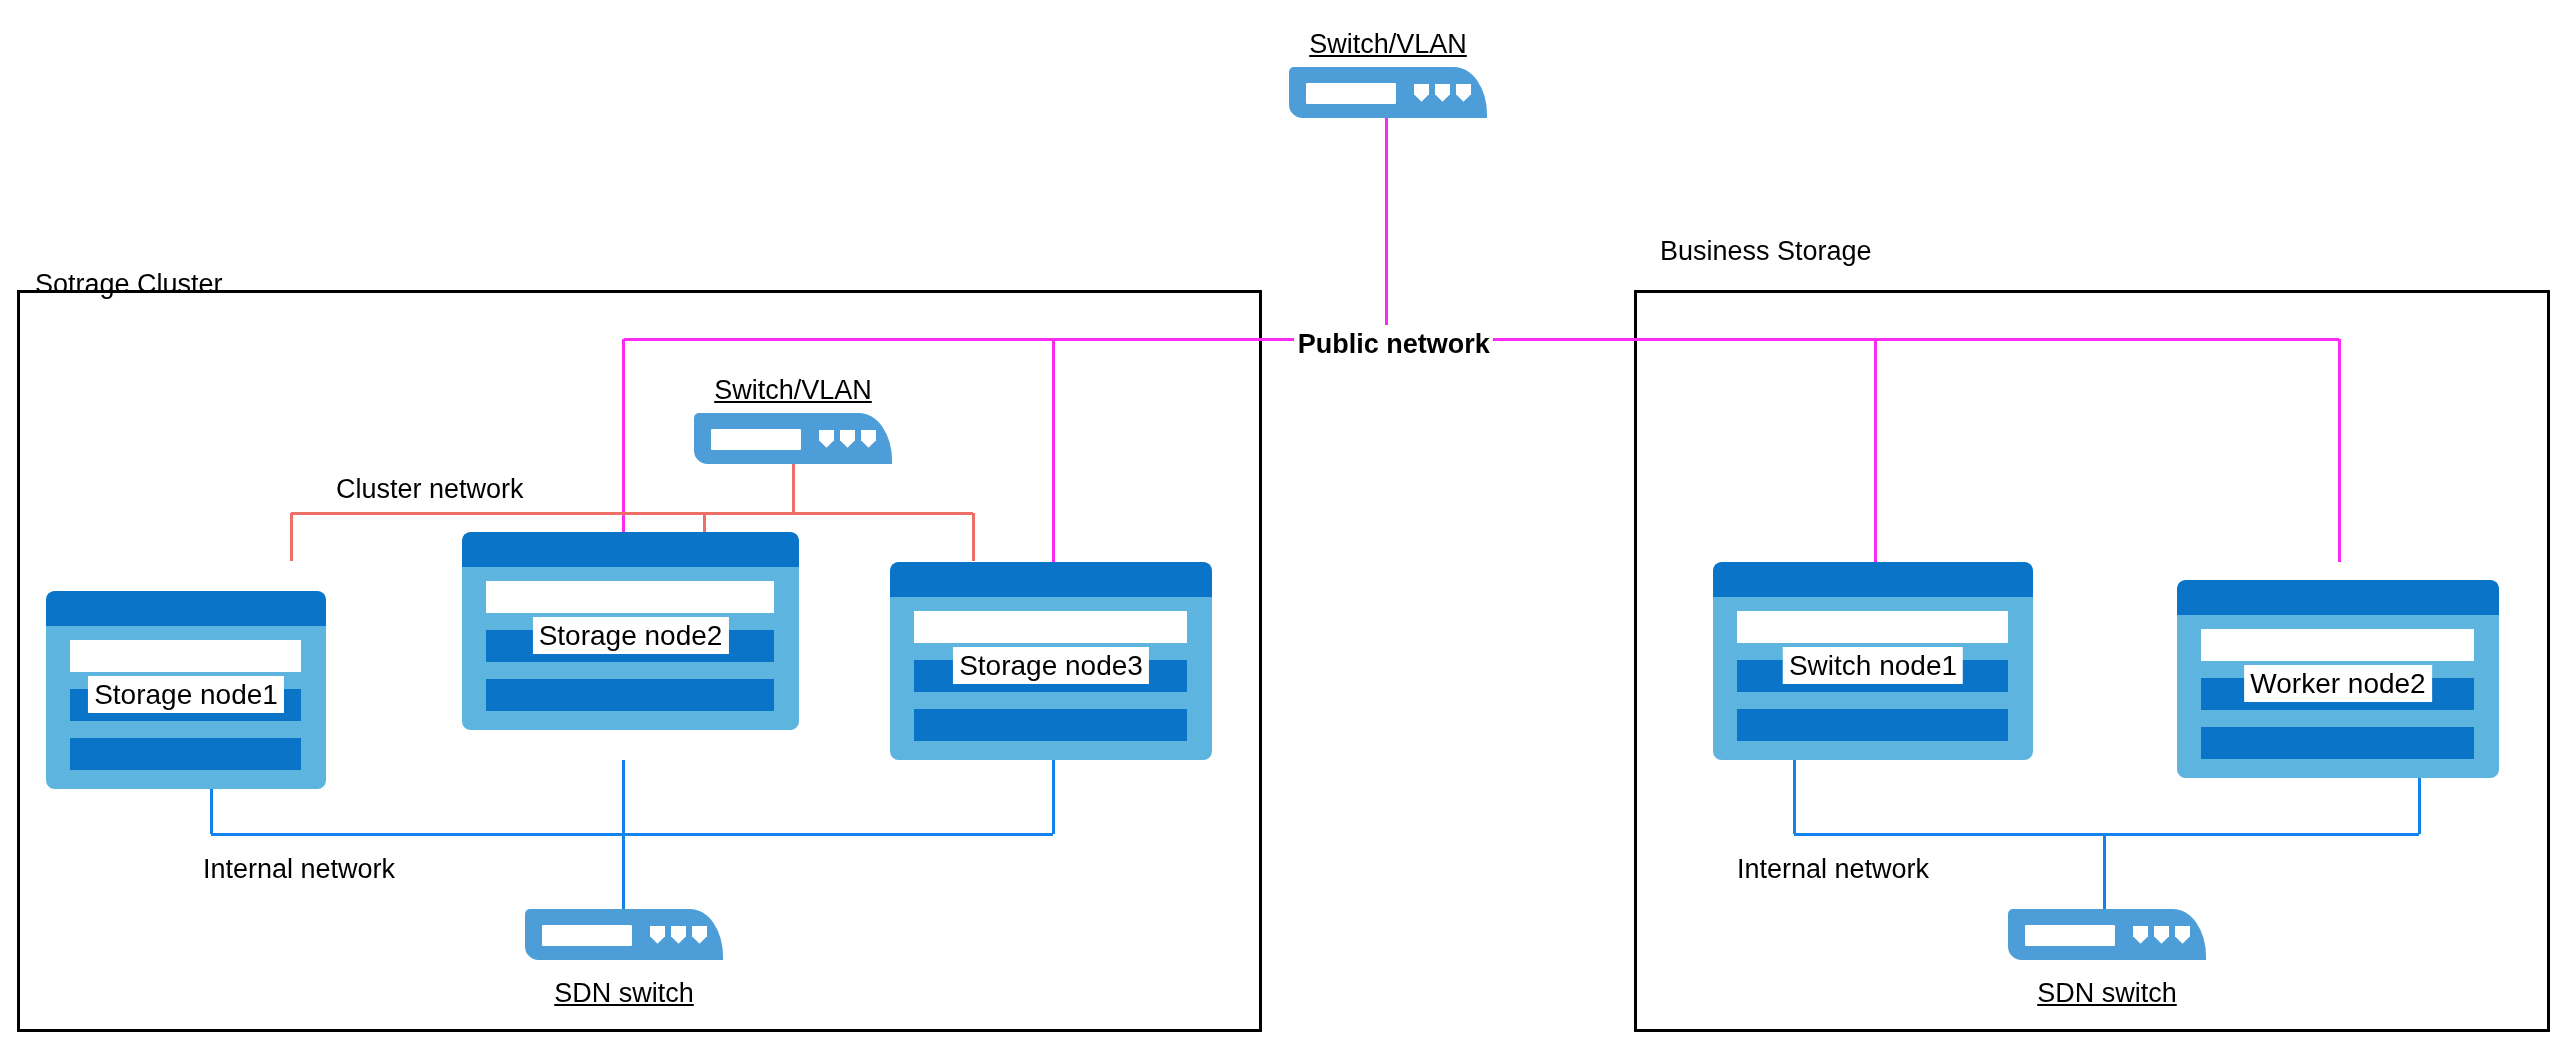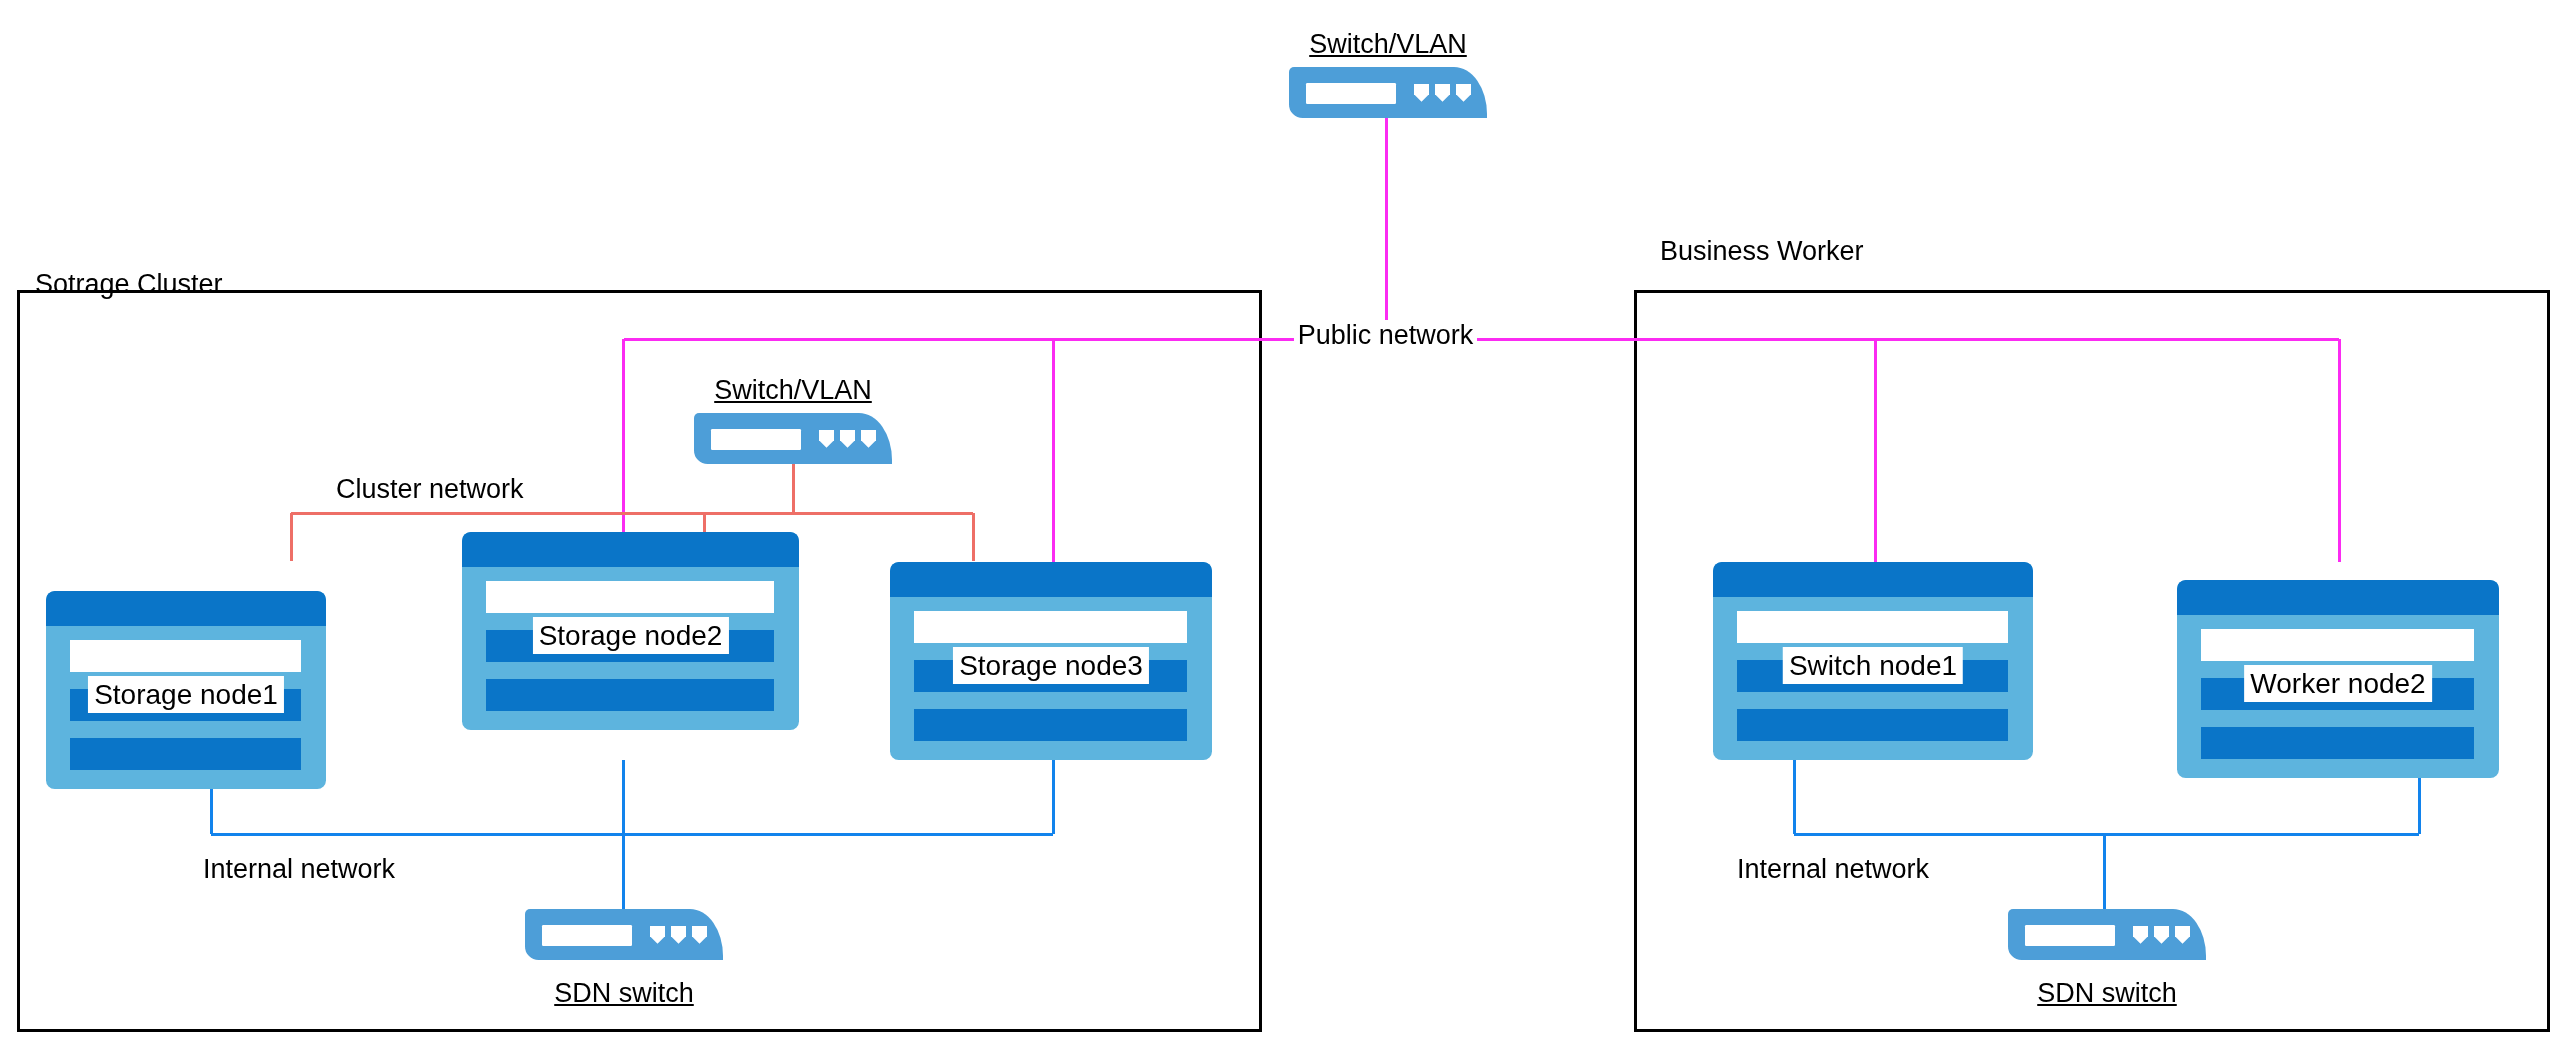--- a/index.html
+++ b/index.html
@@ -28,21 +28,21 @@
   .net-label.bg{background:#ffffff;padding:0 3.7px;}
 </style>
 </head>
 <body>
 
 <div id="canvas">
 
   <div class="cluster-frame" id="frame-0" style="left: 16.7px; top: 290px; width: 1245px; height: 742px; border-color: rgb(0, 0, 0);"></div>
   <div class="cluster-title" id="title-0" style="left: 35px; top: 236px; margin-top: 33px;">Sotrage Cluster</div>
   <div class="cluster-frame" id="frame-1" style="left: 1634px; top: 290px; width: 916px; height: 742px; border-color: rgb(0, 0, 0);"></div>
-  <div class="cluster-title" id="title-1" style="left: 1660px; top: 236px;">Business Worker</div>
+  <div class="cluster-title" id="title-1" style="left: 1660px; top: 236px;">Business Storage</div>
 <div class="net-line" style="left: 1385px; top: 116px; width: 2.5px; height: 209px; background: rgb(251, 43, 242);"></div>
     <div class="net-line" style="left: 624px; top: 338px; width: 1715px; height: 2.5px; background: rgb(251, 43, 242);"></div>
     <div class="net-line" style="left: 622px; top: 339px; width: 2.5px; height: 223px; background: rgb(251, 43, 242);"></div>
     <div class="net-line" style="left: 1052px; top: 339px; width: 2.5px; height: 223px; background: rgb(251, 43, 242);"></div>
     <div class="net-line" style="left: 1874px; top: 339px; width: 2.5px; height: 223px; background: rgb(251, 43, 242);"></div>
     <div class="net-line" style="left: 2338px; top: 339px; width: 2.5px; height: 223px; background: rgb(251, 43, 242);"></div>
     <div class="net-line" style="left: 291px; top: 512px; width: 682px; height: 2.5px; background: rgb(238, 111, 103);"></div>
     <div class="net-line" style="left: 290px; top: 513px; width: 2.5px; height: 48px; background: rgb(238, 111, 103);"></div>
     <div class="net-line" style="left: 703px; top: 513px; width: 2.5px; height: 48px; background: rgb(238, 111, 103);"></div>
     <div class="net-line" style="left: 972px; top: 513px; width: 2.5px; height: 48px; background: rgb(238, 111, 103);"></div>
@@ -111,18 +111,18 @@
       <div class="switch-port" style="left: 167px;"></div>
     </div>
     <div class="switch-label" style="left: 624px; top: 978px;">SDN switch</div>
     <div class="switch-icon" style="left: 2008px; top: 909px; background: rgb(77, 158, 216); z-index: 2;">
       <div class="switch-screen"></div>
       <div class="switch-port" style="left: 125px;"></div>
       <div class="switch-port" style="left: 146px;"></div>
       <div class="switch-port" style="left: 167px;"></div>
     </div>
     <div class="switch-label" style="left: 2107px; top: 978px;">SDN switch</div>
-    <div class="net-label bg" style="left: 1294px; top: 320px;">Public network</div>
+    <div class="net-label bg" style="left: 1294px; top: 329px; font-weight: bold;">Public network</div>
     <div class="net-label" style="left: 336px; top: 474px;">Cluster network</div>
     <div class="net-label" style="left: 203px; top: 854px;">Internal network</div>
     <div class="net-label" style="left: 1737px; top: 854px;">Internal network</div>
   </div>
 
 
 </body></html>

